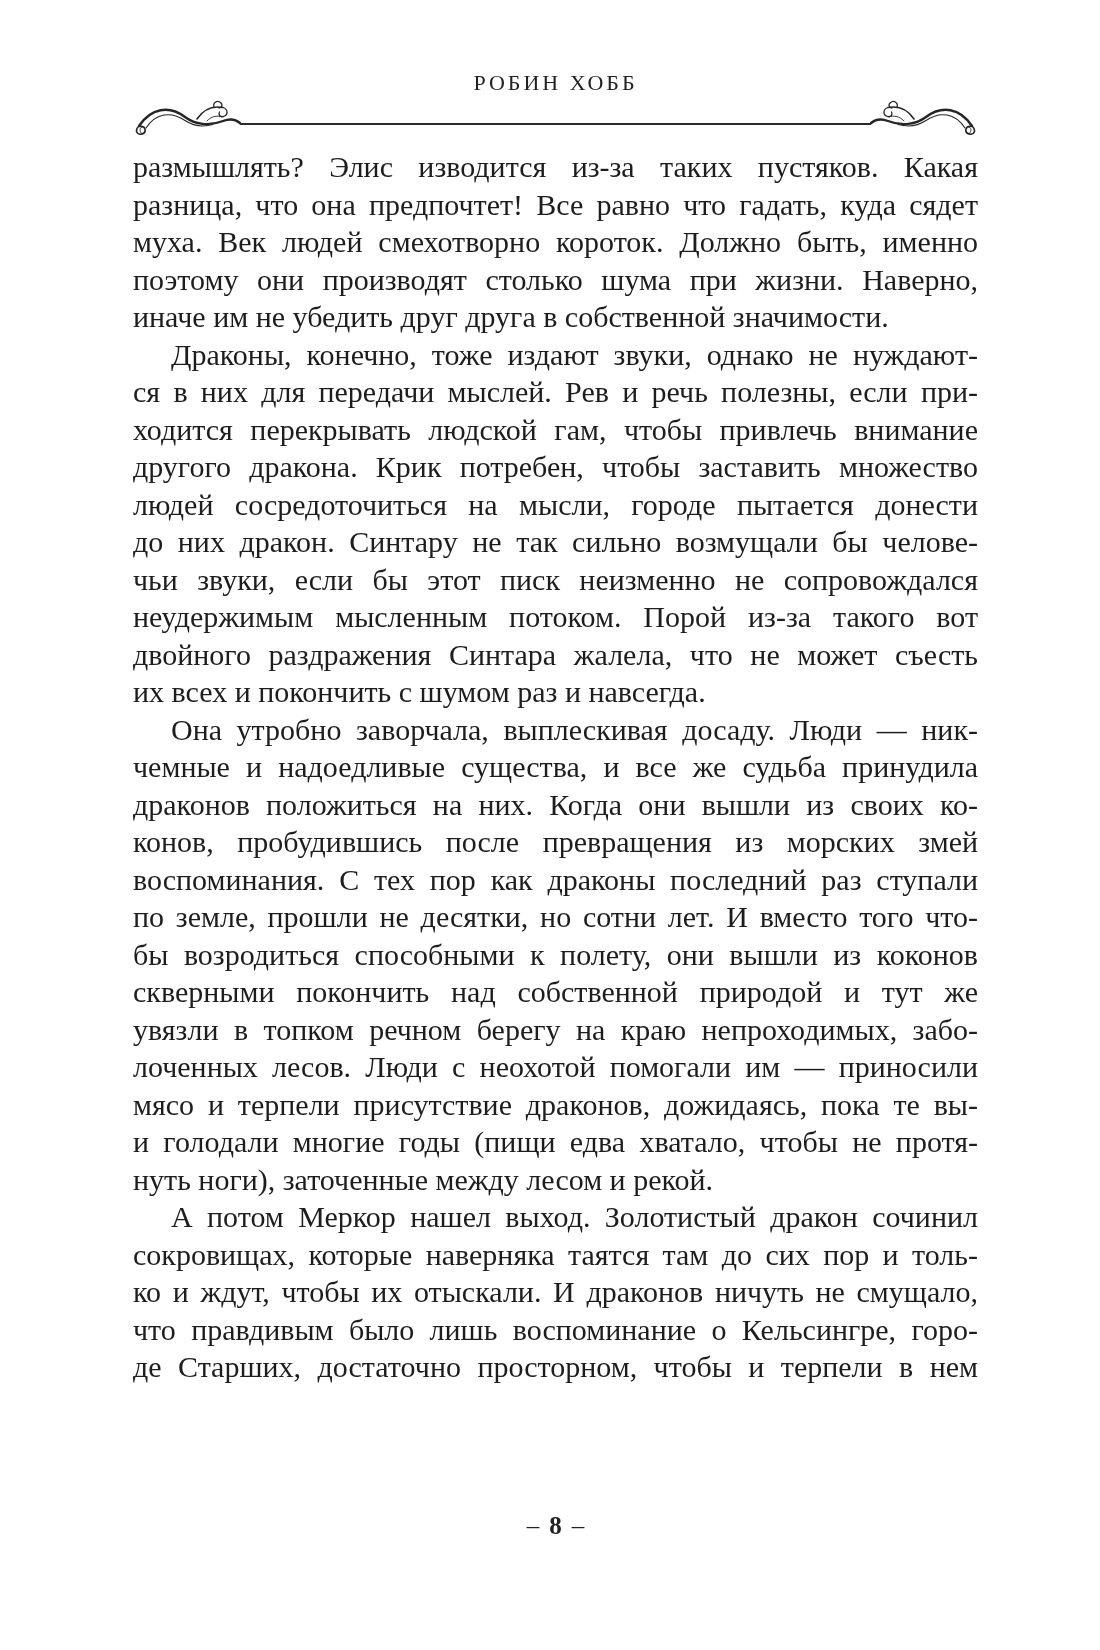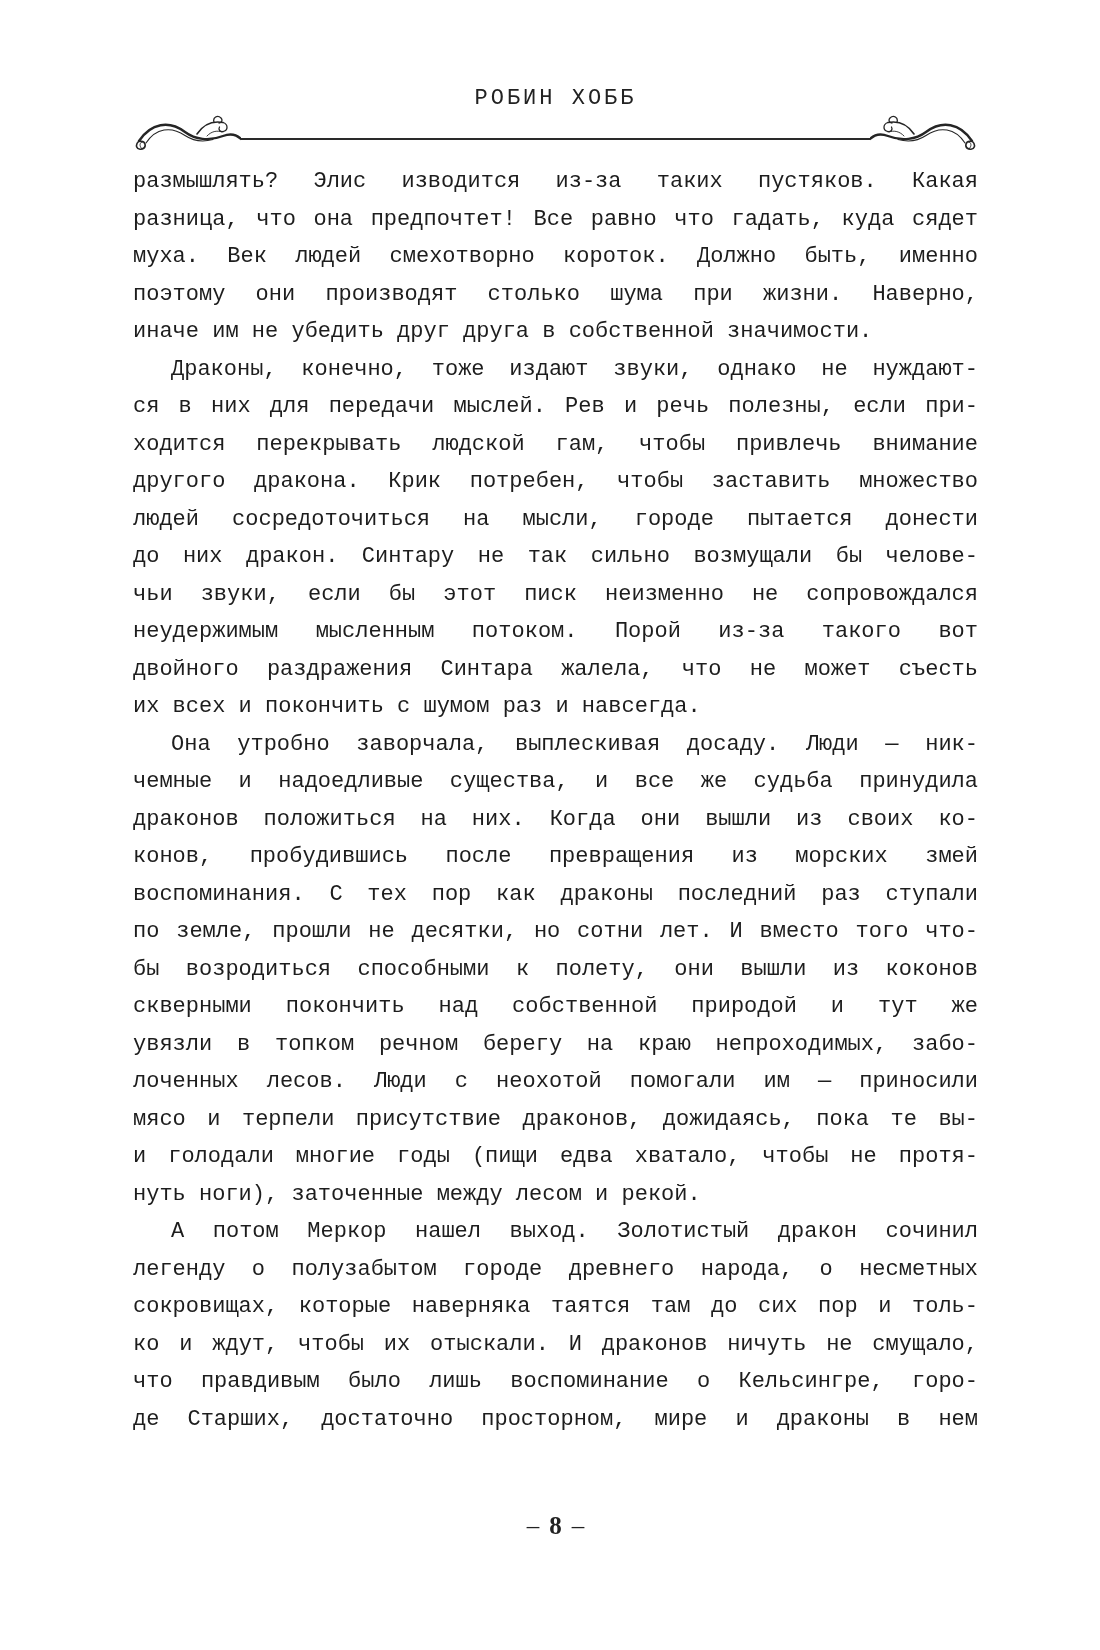--- a/index.html
+++ b/index.html
@@ -13,23 +13,22 @@
     height: 1650px;
     margin: 0 auto;
     background: #ffffff;
     font-family: "Liberation Serif", "DejaVu Serif", serif;
     color: #1d1d1d;
     overflow: hidden;
   }
   .content {
     position: absolute;
     left: 133px;
-    top: 16px;
+    top: 0;
     width: 845px;
-    font-family: Liberation Mono, monospace;
   }
   .running-head {
     margin-top: 70px;
     text-align: center;
     font-size: 22px;
     letter-spacing: 3px;
     font-weight: 400;
     color: #222222;
   }
   .ornament {
@@ -46,21 +45,21 @@
     flex: 1 1 auto;
     height: 2px;
     background: #2a2a2a;
     margin-top: 23px;
   }
   .flourish-right {
     transform: scaleX(-1);
   }
   .body-text {
     margin-top: 12px;
-    font-size: 22px;
+    font-size: 30px;
     line-height: 37.5px;
   }
   .line {
     text-align: justify;
     text-align-last: justify;
   }
   .line.indent {
     text-indent: 38px;
   }
   .line.para-end {
@@ -151,24 +150,23 @@
           <div class="line">бы возродиться способными к полету, они вышли из коконов</div>
           <div class="line">скверными покончить над собственной природой и тут же</div>
           <div class="line">увязли в топком речном берегу на краю непроходимых, забо-</div>
           <div class="line">лоченных лесов. Люди с неохотой помогали им — приносили</div>
           <div class="line">мясо и терпели присутствие драконов, дожидаясь, пока те вы-</div>
           <div class="line">и голодали многие годы (пищи едва хватало, чтобы не протя-</div>
           <div class="line para-end">нуть ноги), заточенные между лесом и рекой.</div>
         </div>
         <div>
           <div class="line indent">А потом Меркор нашел выход. Золотистый дракон сочинил</div>
-          <div class="line">легенду о полузабытом городе древнего народа, о несметных</div>
           <div class="line">сокровищах, которые наверняка таятся там до сих пор и толь-</div>
           <div class="line">ко и ждут, чтобы их отыскали. И драконов ничуть не смущало,</div>
           <div class="line">что правдивым было лишь воспоминание о Кельсингре, горо-</div>
-          <div class="line">де Старших, достаточно просторном, мире и драконы в нем</div>
+          <div class="line">де Старших, достаточно просторном, чтобы и терпели в нем</div>
         </div>
       </div>
 
   </div>
 
   <div class="page-number"><span>–</span><span class="num">8</span><span>–</span></div>
 </div>
 
 </body></html>

